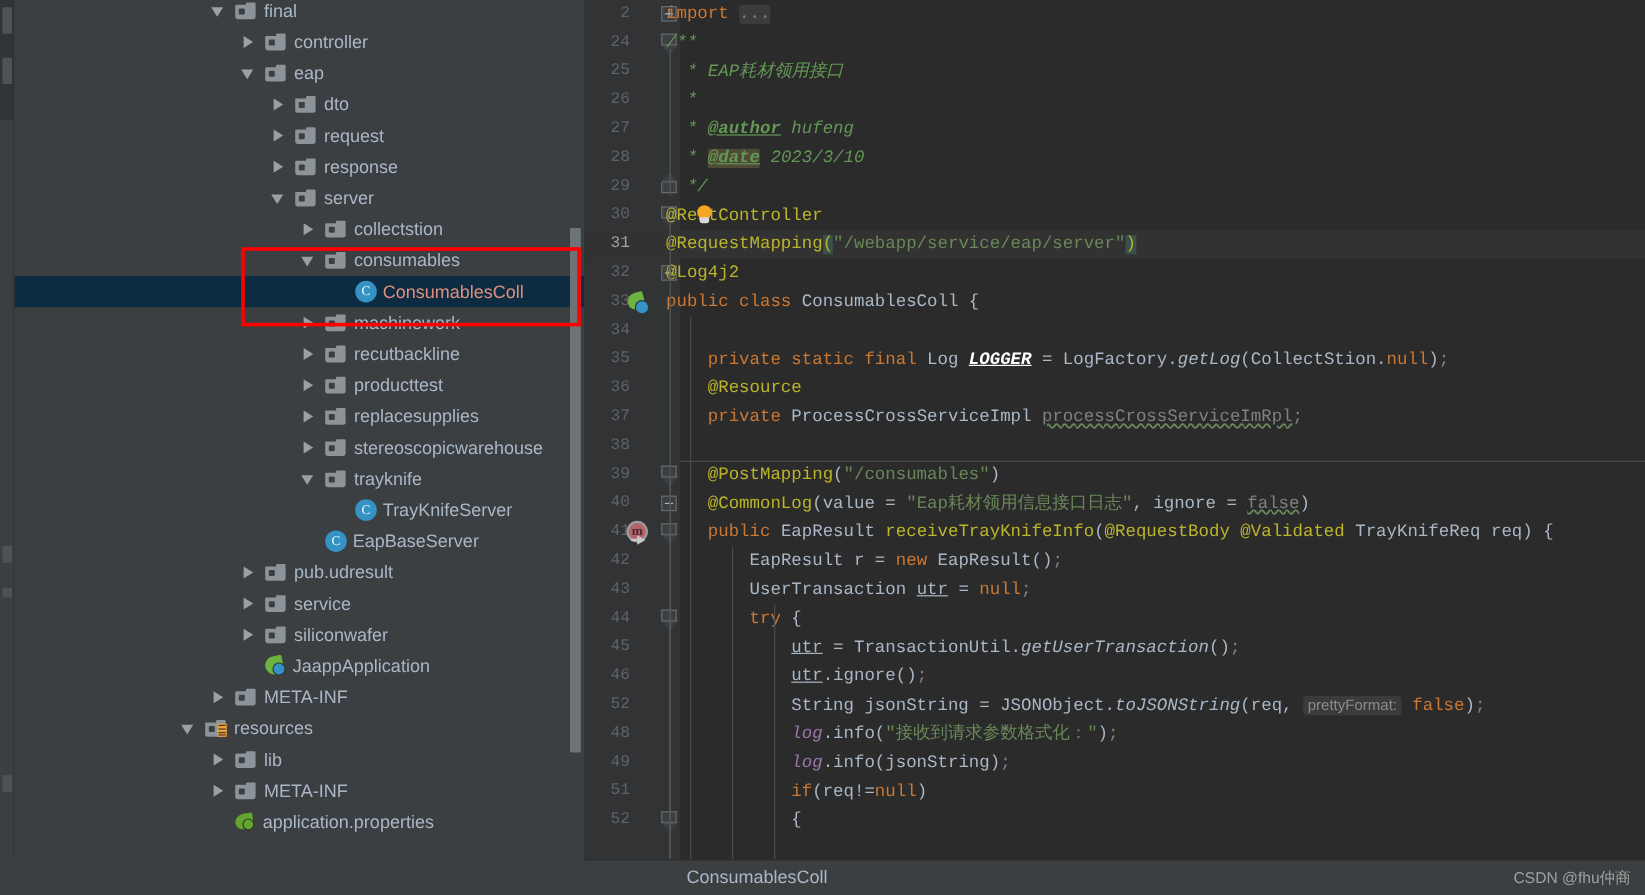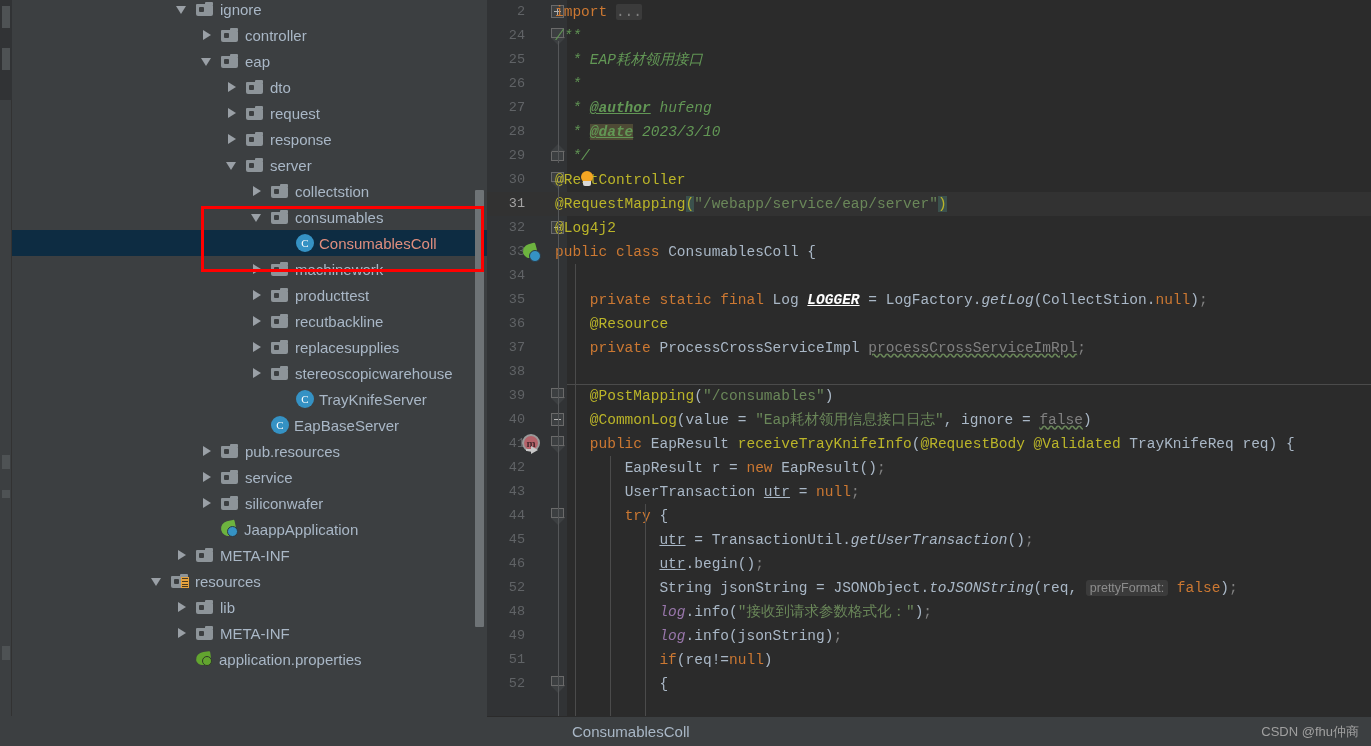--- a/index.html
+++ b/index.html
@@ -373,21 +373,21 @@
   <div class="tree-panel">
     <div class="tree-rows" id="tree-rows">
         <div class="trow">
           <span style="display: inline-block; flex: 0 0 162px;"></span>
           <span class="arrow open" style="margin-right: 6px;"></span>
           <span class="ficon">
             <span class="tab"></span>
             <span class="body"></span>
             <span class="dot"></span>
           </span>
-          <span class="tlabel">ignore</span>
+          <span class="tlabel">final</span>
         </div>
         <div class="trow">
           <span style="display: inline-block; flex: 0 0 187px;"></span>
           <span class="arrow closed" style="margin-right: 6px;"></span>
           <span class="ficon">
             <span class="tab"></span>
             <span class="body"></span>
             <span class="dot"></span>
           </span>
           <span class="tlabel">controller</span>
@@ -479,51 +479,61 @@
           <span class="tlabel">machinework</span>
         </div>
         <div class="trow">
           <span style="display: inline-block; flex: 0 0 237px;"></span>
           <span class="arrow closed" style="margin-right: 6px;"></span>
           <span class="ficon">
             <span class="tab"></span>
             <span class="body"></span>
             <span class="dot"></span>
           </span>
+          <span class="tlabel">recutbackline</span>
+        </div>
+        <div class="trow">
+          <span style="display: inline-block; flex: 0 0 237px;"></span>
+          <span class="arrow closed" style="margin-right: 6px;"></span>
+          <span class="ficon">
+            <span class="tab"></span>
+            <span class="body"></span>
+            <span class="dot"></span>
+          </span>
           <span class="tlabel">producttest</span>
         </div>
         <div class="trow">
           <span style="display: inline-block; flex: 0 0 237px;"></span>
           <span class="arrow closed" style="margin-right: 6px;"></span>
           <span class="ficon">
             <span class="tab"></span>
             <span class="body"></span>
             <span class="dot"></span>
           </span>
-          <span class="tlabel">recutbackline</span>
-        </div>
-        <div class="trow">
-          <span style="display: inline-block; flex: 0 0 237px;"></span>
-          <span class="arrow closed" style="margin-right: 6px;"></span>
-          <span class="ficon">
-            <span class="tab"></span>
-            <span class="body"></span>
-            <span class="dot"></span>
-          </span>
           <span class="tlabel">replacesupplies</span>
         </div>
         <div class="trow">
           <span style="display: inline-block; flex: 0 0 237px;"></span>
           <span class="arrow closed" style="margin-right: 6px;"></span>
           <span class="ficon">
             <span class="tab"></span>
             <span class="body"></span>
             <span class="dot"></span>
           </span>
           <span class="tlabel">stereoscopicwarehouse</span>
+        </div>
+        <div class="trow">
+          <span style="display: inline-block; flex: 0 0 237px;"></span>
+          <span class="arrow open" style="margin-right: 6px;"></span>
+          <span class="ficon">
+            <span class="tab"></span>
+            <span class="body"></span>
+            <span class="dot"></span>
+          </span>
+          <span class="tlabel">trayknife</span>
         </div>
         <div class="trow">
           <span style="display: inline-block; flex: 0 0 262px;"></span>
           <span class="arrow " style="margin-right: 6px;"></span>
           <span class="cicon">C</span>
           <span class="tlabel cls">TrayKnifeServer</span>
         </div>
         <div class="trow">
           <span style="display: inline-block; flex: 0 0 237px;"></span>
           <span class="arrow " style="margin-right: 6px;"></span>
@@ -531,21 +541,21 @@
           <span class="tlabel cls">EapBaseServer</span>
         </div>
         <div class="trow">
           <span style="display: inline-block; flex: 0 0 187px;"></span>
           <span class="arrow closed" style="margin-right: 6px;"></span>
           <span class="ficon">
             <span class="tab"></span>
             <span class="body"></span>
             <span class="dot"></span>
           </span>
-          <span class="tlabel">pub.resources</span>
+          <span class="tlabel">pub.udresult</span>
         </div>
         <div class="trow">
           <span style="display: inline-block; flex: 0 0 187px;"></span>
           <span class="arrow closed" style="margin-right: 6px;"></span>
           <span class="ficon">
             <span class="tab"></span>
             <span class="body"></span>
             <span class="dot"></span>
           </span>
           <span class="tlabel">service</span>
@@ -646,21 +656,21 @@
         <div class="cline"><span class="lno">36</span><span class="ctext"><span>    </span><span class="anno">@Resource</span></span></div>
         <div class="cline"><span class="lno">37</span><span class="ctext"><span>    </span><span class="kw">private </span><span>ProcessCrossServiceImpl </span><span class="warn">processCrossServiceImRpl</span><span class="gray">;</span></span></div>
         <div class="cline"><span class="lno">38</span><span class="ctext"></span></div>
         <div class="cline"><span class="lno">39</span><span class="foldcol"><span class="fold-arrowdn"></span></span><span class="methodsep" style="top: 0px;"></span><span class="ctext"><span>    </span><span class="anno">@PostMapping</span><span>(</span><span class="str">"/consumables"</span><span>)</span></span></div>
         <div class="cline"><span class="lno">40</span><span class="foldcol"><span class="fold-minus"></span></span><span class="ctext"><span>    </span><span class="anno">@CommonLog</span><span>(value = </span><span class="str">"Eap耗材领用信息接口日志"</span><span>, ignore = </span><span class="warn">false</span><span>)</span></span></div>
         <div class="cline"><span class="lno">41</span><span class="foldcol"><span class="fold-arrowdn"></span></span><span class="mapg"><span class="ring"></span><span class="m">m</span><span class="arrbar"></span><span class="arr"></span></span><span class="ctext"><span>    </span><span class="kw">public </span><span>EapResult </span><span class="anno">receiveTrayKnifeInfo</span><span>(</span><span class="anno">@RequestBody @Validated </span><span>TrayKnifeReq req) {</span></span></div>
         <div class="cline"><span class="lno">42</span><span class="ctext"><span>        </span><span>EapResult r = </span><span class="kw">new </span><span>EapResult()</span><span class="gray">;</span></span></div>
         <div class="cline"><span class="lno">43</span><span class="ctext"><span>        </span><span>UserTransaction </span><span class="lvar">utr</span><span> = </span><span class="kw">null</span><span class="gray">;</span></span></div>
         <div class="cline"><span class="lno">44</span><span class="foldcol"><span class="fold-arrowdn"></span></span><span class="ctext"><span>        </span><span class="kw">try </span><span>{</span></span></div>
         <div class="cline"><span class="lno">45</span><span class="ctext"><span>            </span><span class="lvar">utr</span><span> = TransactionUtil.</span><span class="mth">getUserTransaction</span><span>()</span><span class="gray">;</span></span></div>
-        <div class="cline"><span class="lno">46</span><span class="ctext"><span>            </span><span class="lvar">utr</span><span>.begin()</span><span class="gray">;</span></span></div>
+        <div class="cline"><span class="lno">46</span><span class="ctext"><span>            </span><span class="lvar">utr</span><span>.ignore()</span><span class="gray">;</span></span></div>
         <div class="cline"><span class="lno">52</span><span class="ctext"><span>            </span><span>String jsonString = JSONObject.</span><span class="mth">toJSONString</span><span>(req, </span><span class="hintbg">prettyFormat:</span><span> </span><span class="kw">false</span><span>)</span><span class="gray">;</span></span></div>
         <div class="cline"><span class="lno">48</span><span class="ctext"><span>            </span><span class="fld">log</span><span>.info(</span><span class="str">"接收到请求参数格式化："</span><span>)</span><span class="gray">;</span></span></div>
         <div class="cline"><span class="lno">49</span><span class="ctext"><span>            </span><span class="fld">log</span><span>.info(jsonString)</span><span class="gray">;</span></span></div>
         <div class="cline"><span class="lno">51</span><span class="ctext"><span>            </span><span class="kw">if</span><span>(req!=</span><span class="kw">null</span><span>)</span></span></div>
         <div class="cline"><span class="lno">52</span><span class="foldcol"><span class="fold-arrowdn"></span></span><span class="ctext"><span>            </span><span>{</span></span></div>
         <div class="foldline" style="top: 41px; height: 122px;"></div>
         <div class="foldline" style="top: 185px; height: 1080px;"></div>
         <div class="foldline" style="top: 401px; height: 52px;"></div>
         <div class="foldline" style="top: 449px; height: 816px;"></div>
         <div class="foldline" style="top: 521px; height: 744px;"></div>

